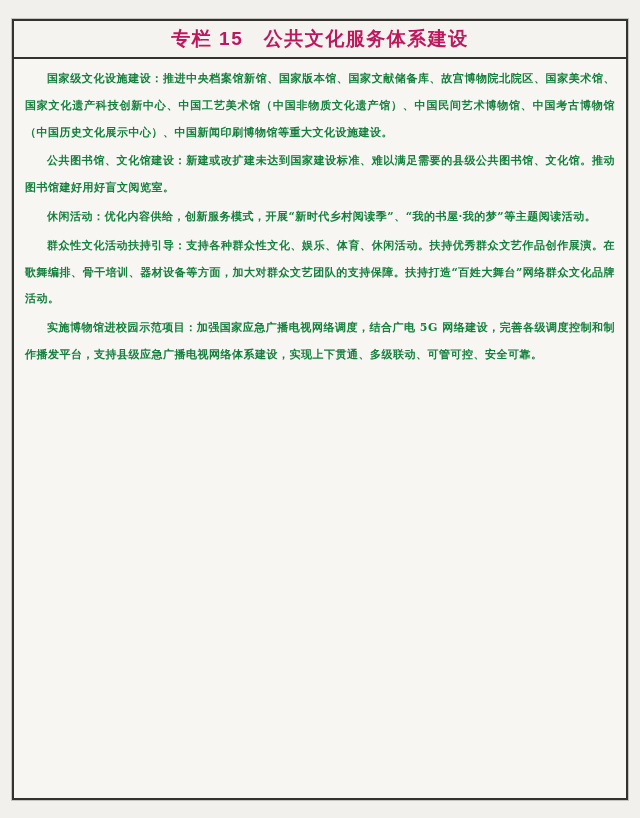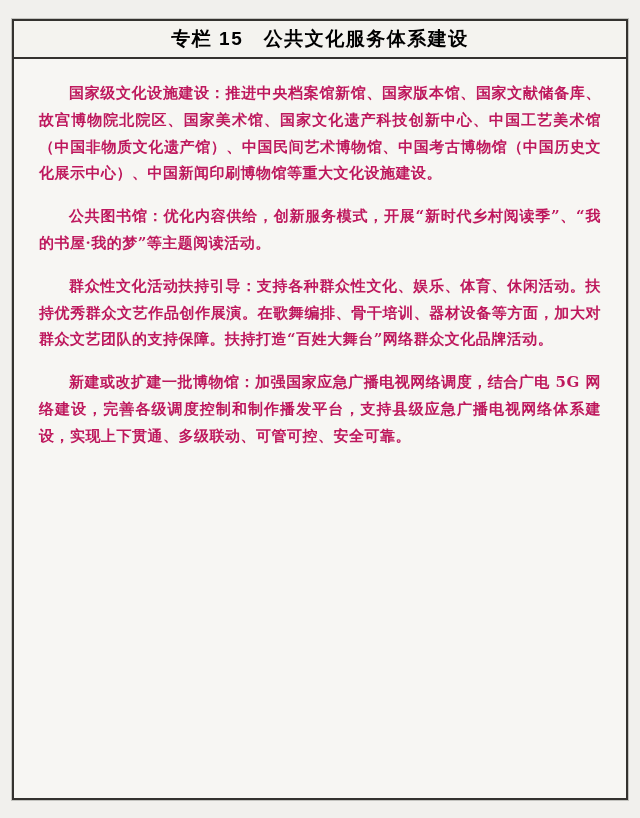--- a/index.html
+++ b/index.html
@@ -33,48 +33,49 @@
     background: #f4f3ef;
     display: flex;
     align-items: center;
     justify-content: center;
   }
   .panel-title {
     font-family: "Liberation Sans", "DejaVu Sans", sans-serif;
     font-weight: bold;
     font-size: 19px;
     letter-spacing: 1.5px;
-    color: #000000;
+    color: #be185d;
   }
   .panel-body {
     flex: 1 1 auto;
     padding: 5px 9px 6px 9px;
     overflow: hidden;
   }
   .panel-body p {
-    margin: 16px;
+    margin: 2px;
     text-indent: 2em;
     text-align: justify;
-    font-size: 15px;
+    font-size: 11px;
     line-height: 26.8px;
     font-weight: bold;
-    color: #be185d;
+    color: #15803d;
     letter-spacing: 0.5px;
     text-justify: inter-ideograph;
   }
   .para-label {
     font-weight: bold;
   }
 </style>
 </head>
 <body>
 
 <div class="panel">
   <div class="panel-title-row">
     <span class="panel-title">专栏 15　公共文化服务体系建设</span>
   </div>
   <div class="panel-body">
     <p><span class="para-label">国家级文化设施建设：</span><span>推进中央档案馆新馆、国家版本馆、国家文献储备库、故宫博物院北院区、国家美术馆、国家文化遗产科技创新中心、中国工艺美术馆（中国非物质文化遗产馆）、中国民间艺术博物馆、中国考古博物馆（中国历史文化展示中心）、中国新闻印刷博物馆等重大文化设施建设。</span></p>
-    <p><span class="para-label">公共图书馆：</span><span>优化内容供给，创新服务模式，开展“新时代乡村阅读季”、“我的书屋·我的梦”等主题阅读活动。</span></p>
+    <p><span class="para-label">公共图书馆、文化馆建设：</span><span>新建或改扩建未达到国家建设标准、难以满足需要的县级公共图书馆、文化馆。推动图书馆建好用好盲文阅览室。</span></p>
+    <p><span class="para-label">休闲活动：</span><span>优化内容供给，创新服务模式，开展“新时代乡村阅读季”、“我的书屋·我的梦”等主题阅读活动。</span></p>
     <p><span class="para-label">群众性文化活动扶持引导：</span><span>支持各种群众性文化、娱乐、体育、休闲活动。扶持优秀群众文艺作品创作展演。在歌舞编排、骨干培训、器材设备等方面，加大对群众文艺团队的支持保障。扶持打造“百姓大舞台”网络群众文化品牌活动。</span></p>
-    <p><span class="para-label">新建或改扩建一批博物馆：</span><span>加强国家应急广播电视网络调度，结合广电 5G 网络建设，完善各级调度控制和制作播发平台，支持县级应急广播电视网络体系建设，实现上下贯通、多级联动、可管可控、安全可靠。</span></p>
+    <p><span class="para-label">实施博物馆进校园示范项目：</span><span>加强国家应急广播电视网络调度，结合广电 5G 网络建设，完善各级调度控制和制作播发平台，支持县级应急广播电视网络体系建设，实现上下贯通、多级联动、可管可控、安全可靠。</span></p>
   </div>
 </div>
 
 </body></html>

